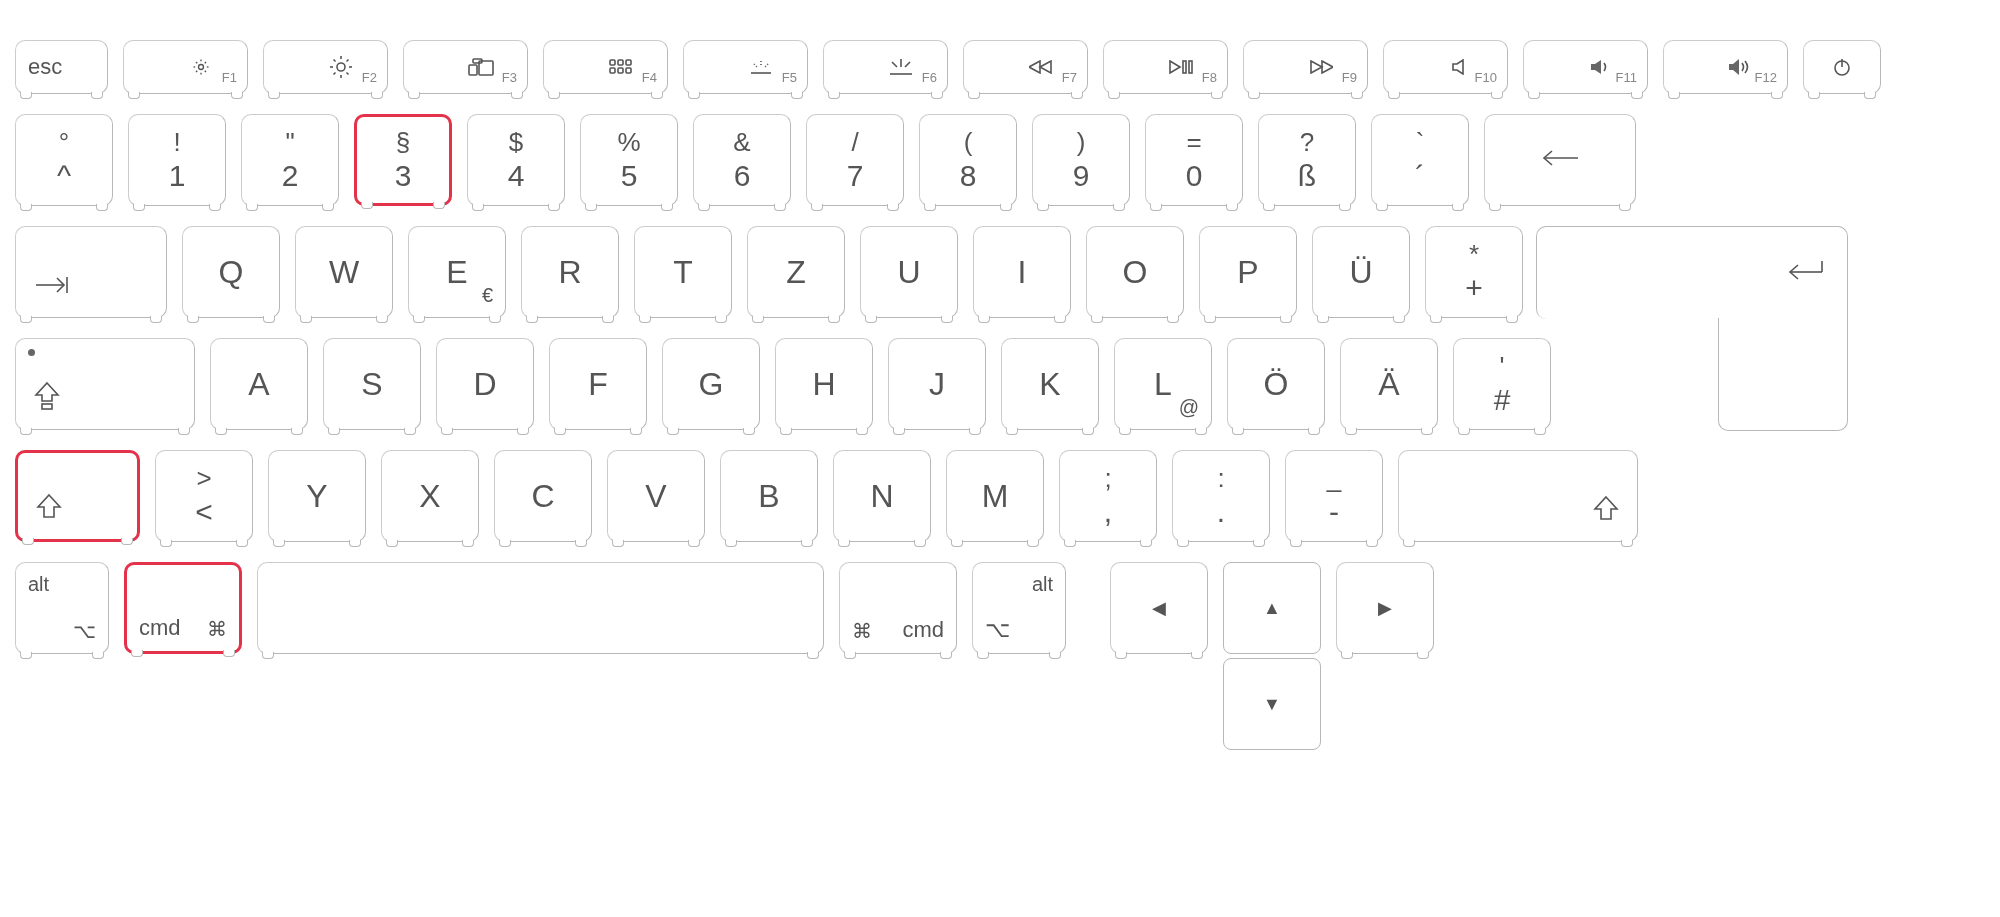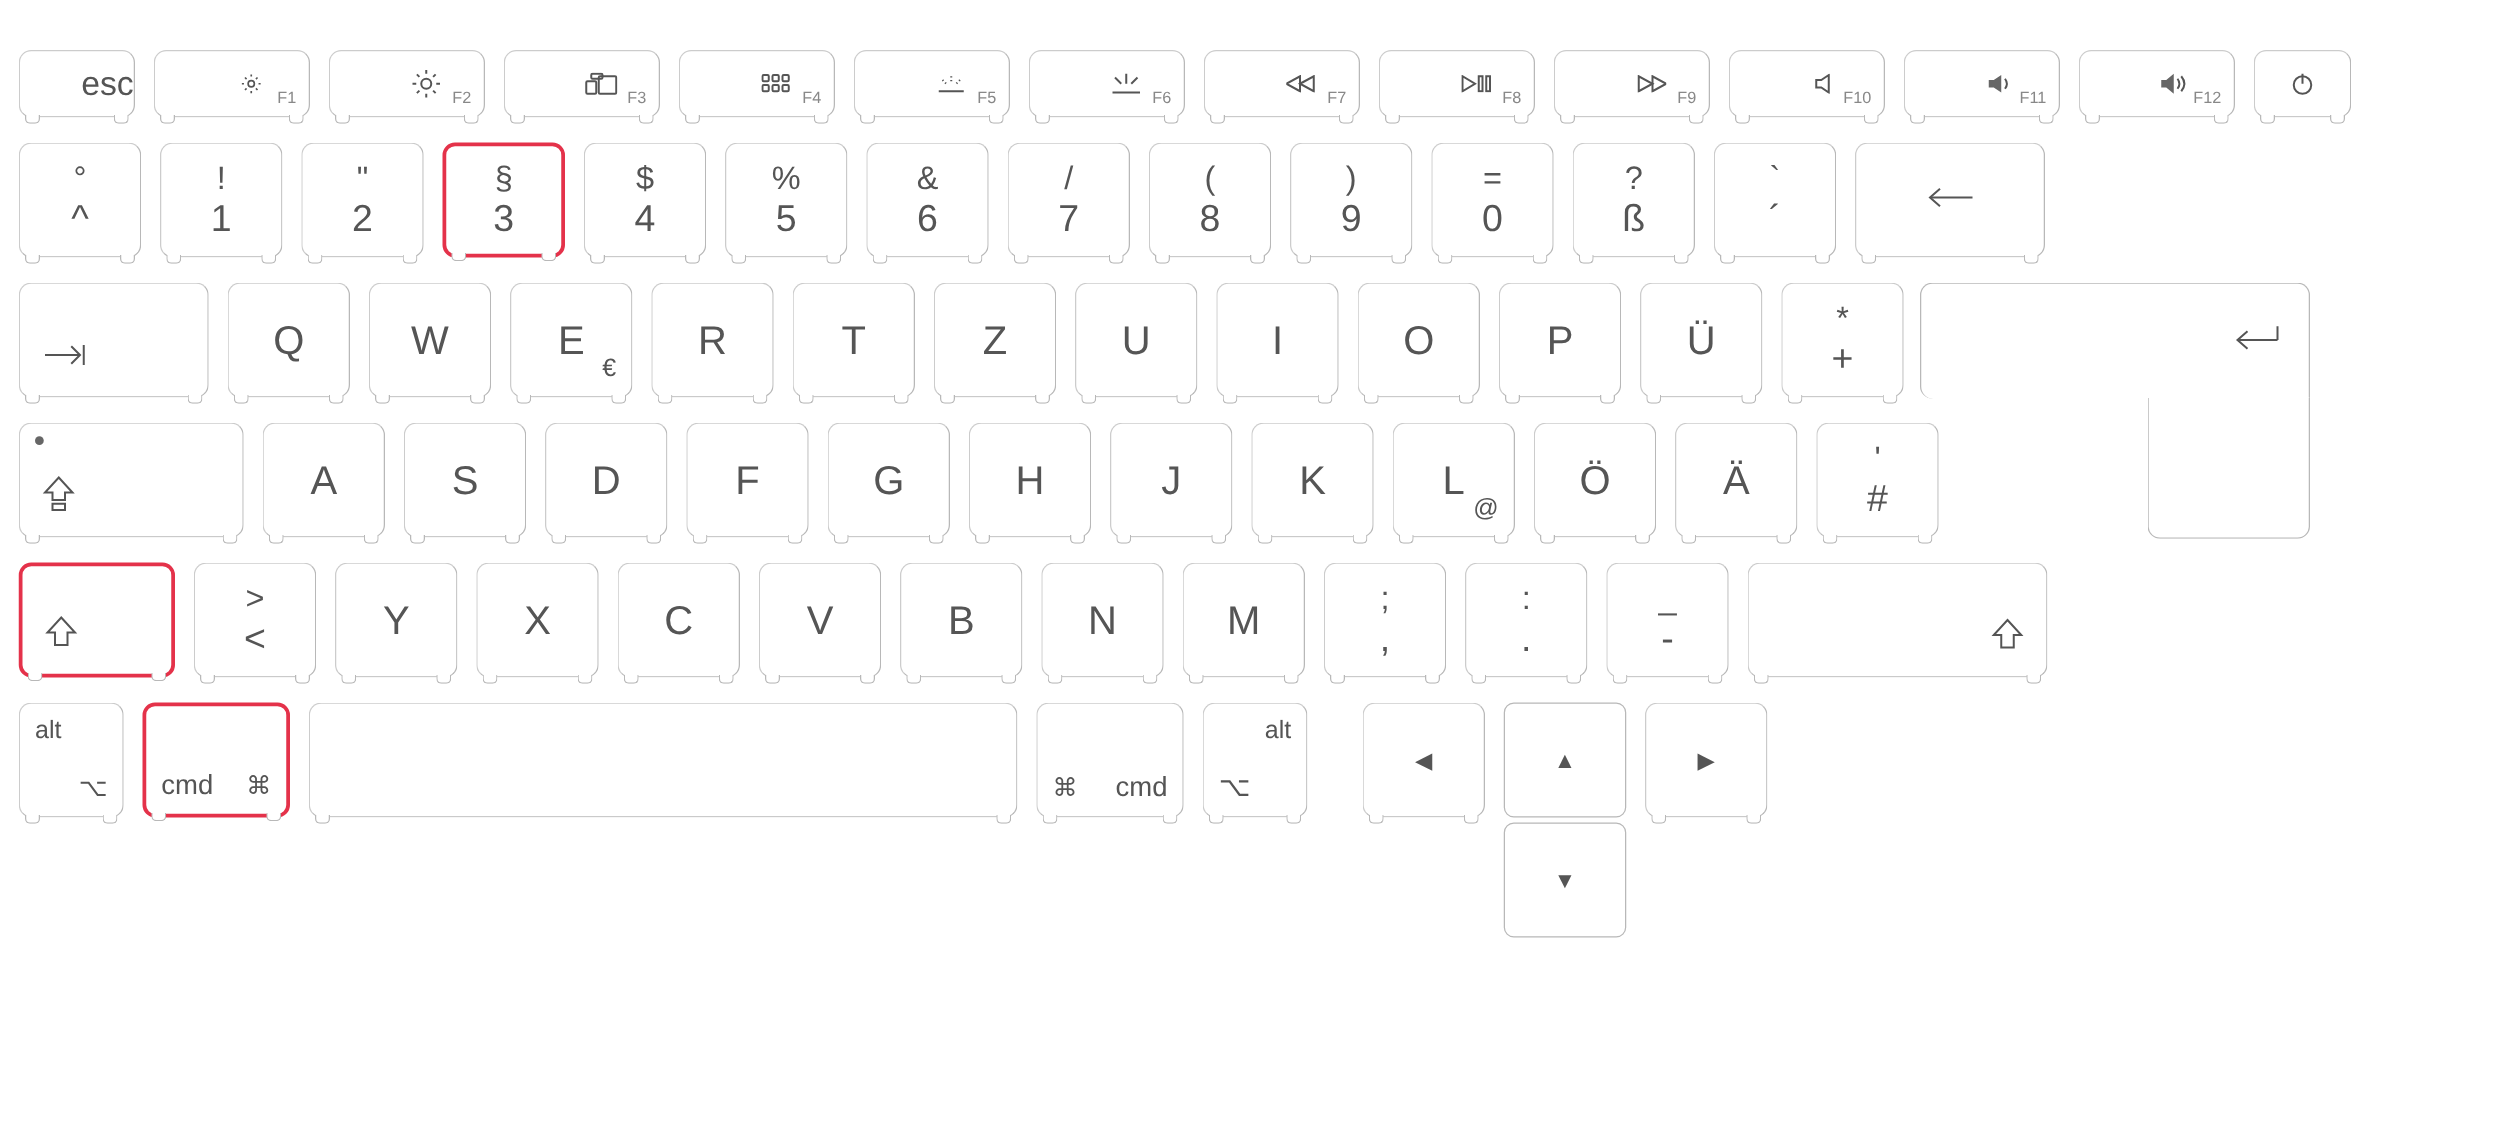--- a/index.html
+++ b/index.html
@@ -59,28 +59,28 @@
   
   .w-fn{width:125px;padding-left:30px;}
   .w-esc{width:93px;}
   .w-pwr{width:78px;}
   .w1{width:98px;}
   .w-tab{width:152px;}
   .w-back{width:152px;}
   .w-caps{width:180px;}
   .w-shiftL{width:125px;}
   .w-shiftR{width:240px;}
-  .w-mod{width:84px;}
+  .w-mod{width:94px;}
   .w-cmd{width:118px;}
   .w-space{width:567px;}
   .w-arrow{width:98px;}
 
   .lbl-big{font-size:32px;font-weight:400;}
   .lbl-sm{font-size:18px;}
-  .lbl-esc{font-size:27px;padding-left:12px;justify-content:flex-end;}
+  .lbl-esc{font-size:22px;padding-left:12px;justify-content:flex-start;}
 
   .dual{flex-direction:column;gap:6px;line-height:1;}
   .dual .top{font-size:26px;}
   .dual .bot{font-size:30px;}
 
   .corner-br{position:absolute;bottom:8px;right:10px;font-size:13px;color:var(--fn-txt);}
   .corner-bl{position:absolute;bottom:10px;left:12px;font-size:22px;}
   .corner-tl{position:absolute;top:10px;left:12px;font-size:22px;}
   .corner-tr{position:absolute;top:10px;right:12px;font-size:22px;}
   .sub-br{position:absolute;bottom:10px;right:12px;font-size:20px;}

